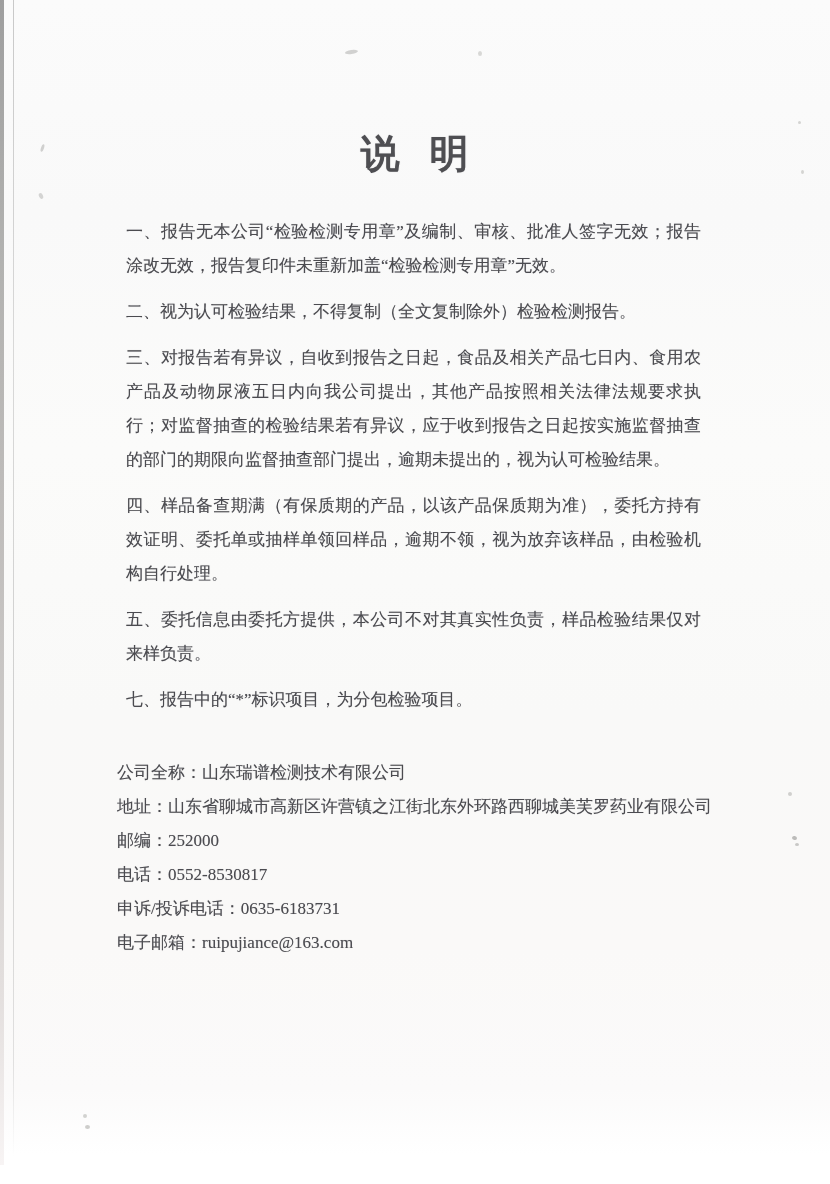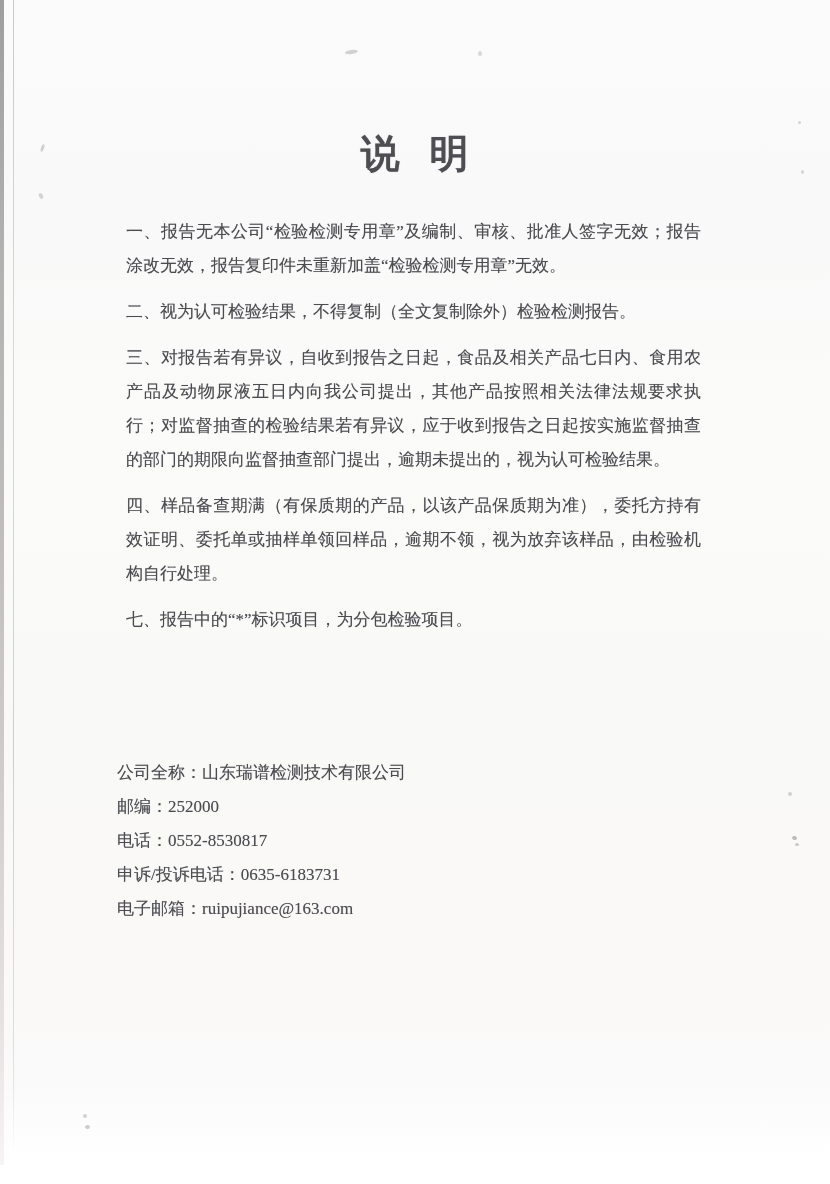--- a/index.html
+++ b/index.html
@@ -81,25 +81,27 @@
   <div class="edge-left"></div>
   <div class="fold-line"></div>
 
   <h1 class="title">说 明</h1>
 
   <div class="notice">
     <p>一、报告无本公司“检验检测专用章”及编制、审核、批准人签字无效；报告涂改无效，报告复印件未重新加盖“检验检测专用章”无效。</p>
     <p>二、视为认可检验结果，不得复制（全文复制除外）检验检测报告。</p>
     <p>三、对报告若有异议，自收到报告之日起，食品及相关产品七日内、食用农产品及动物尿液五日内向我公司提出，其他产品按照相关法律法规要求执行；对监督抽查的检验结果若有异议，应于收到报告之日起按实施监督抽查的部门的期限向监督抽查部门提出，逾期未提出的，视为认可检验结果。</p>
     <p>四、样品备查期满（有保质期的产品，以该产品保质期为准），委托方持有效证明、委托单或抽样单领回样品，逾期不领，视为放弃该样品，由检验机构自行处理。</p>
+    <p>五、委托信息由委托方提供，本公司不对其真实性负责，样品检验结果仅对来样负责。</p>
     <p>七、报告中的“*”标识项目，为分包检验项目。</p>
   </div>
 
   <div class="company">
     <div>公司全称：山东瑞谱检测技术有限公司</div>
+    <div>地址：山东省聊城市高新区许营镇之江街北东外环路西聊城美芙罗药业有限公司</div>
     <div>邮编：252000</div>
     <div>电话：0552-8530817</div>
     <div>申诉/投诉电话：0635-6183731</div>
     <div>电子邮箱：ruipujiance@163.com</div>
   </div>
 
   <div class="speck s1"></div>
   <div class="speck s2"></div>
   <div class="speck s3"></div>
   <div class="speck s4"></div>

